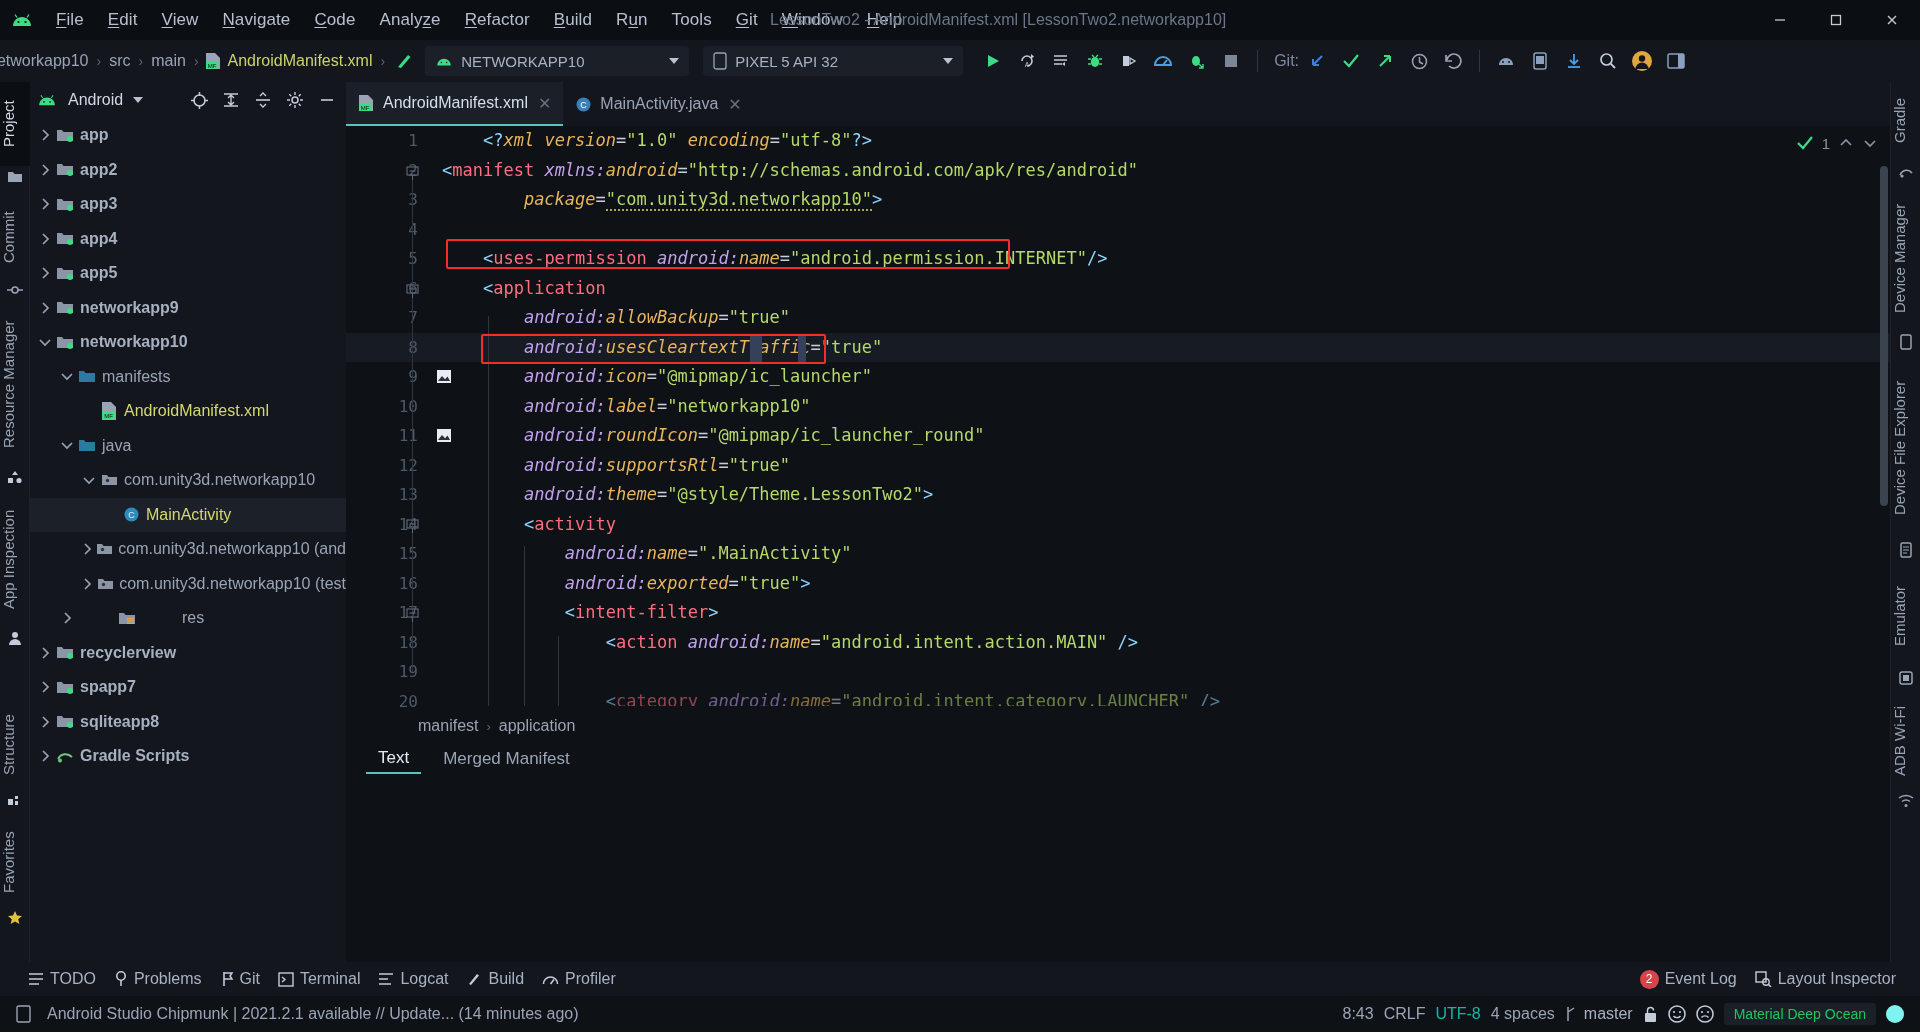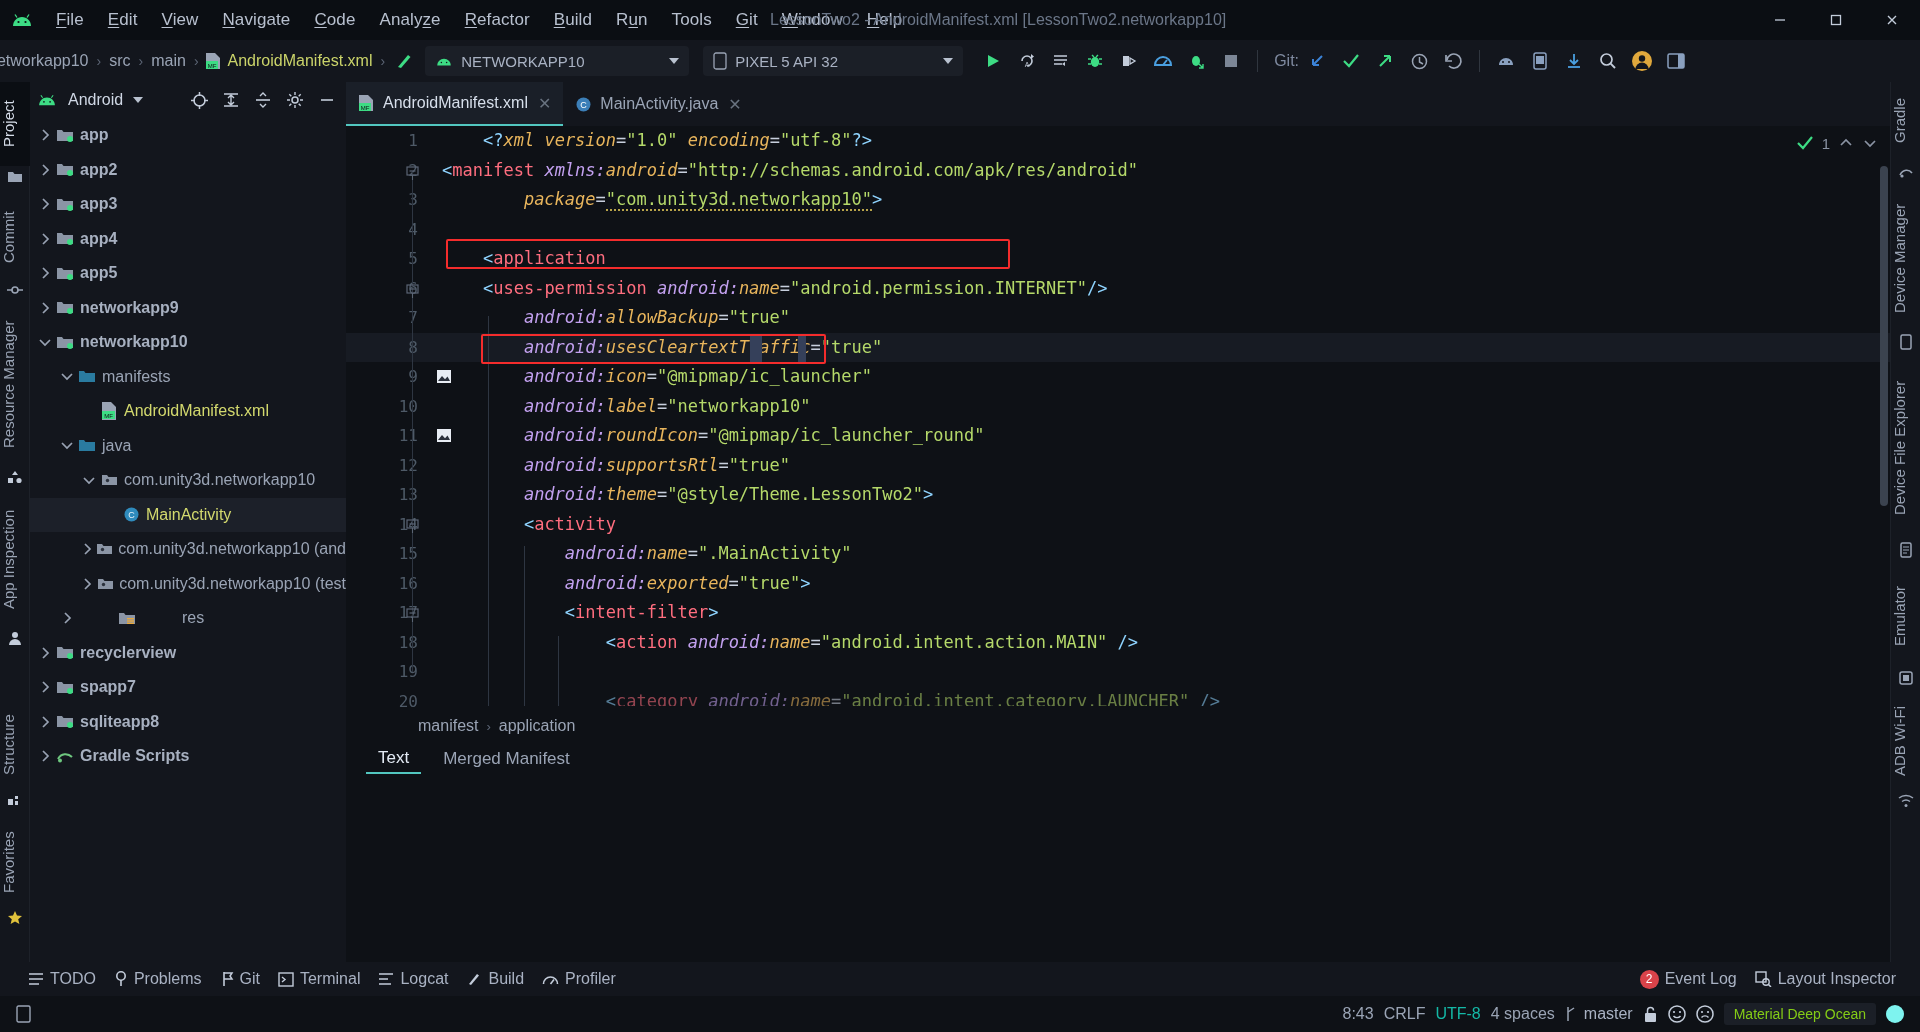--- a/index.html
+++ b/index.html
@@ -173,21 +173,21 @@
   .badge { background:#d9434a; color:#fff; border-radius:50%; width:19px;height:19px;
            display:flex;align-items:center;justify-content:center;font-size:12px; }
 
   
   .statusbar {
     position:absolute; left:0; top:996px; width:1920px; height:36px;
     background:#0e1116; display:flex; align-items:center; padding:0 16px; gap:16px;
     font-size:16px; color:#9aa4b5;
   }
   .st-right { margin-left:auto; display:flex; align-items:center; gap:10px; }
-  .theme-chip { background:#1b1f27; padding:3px 10px; border-radius:3px; font-size:14px; color:#84cc16; }
+  .theme-chip { background:#1b1f27; padding:3px 10px; border-radius:3px; font-size:14px; color:#22c55e; }
   .dot-cyan { width:18px;height:18px;border-radius:50%;background:#7ef3ef; }
 
   svg { display:block; }
 </style>
 </head>
 <body>
 <div id="app">
 
 <div class="titlebar">
   <div class="tb-logo">
@@ -884,22 +884,22 @@
         </div>
         <div class="gline">
           <span>20</span>
         </div>
       </div>
   <div class="codearea">
         <div class="cline">&nbsp;&nbsp;&nbsp;&nbsp;<span class="k-punct">&lt;?</span><span class="k-decl">xml</span>&nbsp;<span class="k-attrv">version</span><span class="k-plain">=</span><span class="k-str">"1.0"</span>&nbsp;<span class="k-attrv">encoding</span><span class="k-plain">=</span><span class="k-str">"utf-8"</span><span class="k-punct">?&gt;</span></div>
         <div class="cline"><span class="k-punct">&lt;</span><span class="k-tag">manifest</span>&nbsp;<span class="k-attr">xmlns:</span><span class="k-attrv">android</span><span class="k-plain">=</span><span class="k-str">"http://schemas.android.com/apk/res/android"</span></div>
         <div class="cline">&nbsp;&nbsp;&nbsp;&nbsp;&nbsp;&nbsp;&nbsp;&nbsp;<span class="k-attrv">package</span><span class="k-plain">=</span><span class="k-str squig">"com.unity3d.networkapp10"</span><span class="k-punct">&gt;</span></div>
         <div class="cline">&nbsp;</div>
+        <div class="cline">&nbsp;&nbsp;&nbsp;&nbsp;<span class="k-punct">&lt;</span><span class="k-tag">uses-permission</span>&nbsp;<span class="k-attr">android:</span><span class="k-attrv">name</span><span class="k-plain">=</span><span class="k-str">"android.permission.INTERNET"</span><span class="k-punct">/&gt;</span></div>
         <div class="cline">&nbsp;&nbsp;&nbsp;&nbsp;<span class="k-punct">&lt;</span><span class="k-tag">application</span></div>
-        <div class="cline">&nbsp;&nbsp;&nbsp;&nbsp;<span class="k-punct">&lt;</span><span class="k-tag">uses-permission</span>&nbsp;<span class="k-attr">android:</span><span class="k-attrv">name</span><span class="k-plain">=</span><span class="k-str">"android.permission.INTERNET"</span><span class="k-punct">/&gt;</span></div>
         <div class="cline">&nbsp;&nbsp;&nbsp;&nbsp;&nbsp;&nbsp;&nbsp;&nbsp;<span class="k-attr">android:</span><span class="k-attrv">allowBackup</span><span class="k-plain">=</span><span class="k-str">"true"</span></div>
         <div class="cline hl">&nbsp;&nbsp;&nbsp;&nbsp;&nbsp;&nbsp;&nbsp;&nbsp;<span class="k-attr">android:</span><span class="k-attrv">usesCleartextTraffic</span><span class="k-plain">=</span><span class="k-str">"true"</span></div>
         <div class="cline">&nbsp;&nbsp;&nbsp;&nbsp;&nbsp;&nbsp;&nbsp;&nbsp;<span class="k-attr">android:</span><span class="k-attrv">icon</span><span class="k-plain">=</span><span class="k-str">"@mipmap/ic_launcher"</span></div>
         <div class="cline">&nbsp;&nbsp;&nbsp;&nbsp;&nbsp;&nbsp;&nbsp;&nbsp;<span class="k-attr">android:</span><span class="k-attrv">label</span><span class="k-plain">=</span><span class="k-str">"networkapp10"</span></div>
         <div class="cline">&nbsp;&nbsp;&nbsp;&nbsp;&nbsp;&nbsp;&nbsp;&nbsp;<span class="k-attr">android:</span><span class="k-attrv">roundIcon</span><span class="k-plain">=</span><span class="k-str">"@mipmap/ic_launcher_round"</span></div>
         <div class="cline">&nbsp;&nbsp;&nbsp;&nbsp;&nbsp;&nbsp;&nbsp;&nbsp;<span class="k-attr">android:</span><span class="k-attrv">supportsRtl</span><span class="k-plain">=</span><span class="k-str">"true"</span></div>
         <div class="cline">&nbsp;&nbsp;&nbsp;&nbsp;&nbsp;&nbsp;&nbsp;&nbsp;<span class="k-attr">android:</span><span class="k-attrv">theme</span><span class="k-plain">=</span><span class="k-str">"@style/Theme.LessonTwo2"</span><span class="k-punct">&gt;</span></div>
         <div class="cline">&nbsp;&nbsp;&nbsp;&nbsp;&nbsp;&nbsp;&nbsp;&nbsp;<span class="k-punct">&lt;</span><span class="k-tag">activity</span></div>
         <div class="cline">&nbsp;&nbsp;&nbsp;&nbsp;&nbsp;&nbsp;&nbsp;&nbsp;&nbsp;&nbsp;&nbsp;&nbsp;<span class="k-attr">android:</span><span class="k-attrv">name</span><span class="k-plain">=</span><span class="k-str">".MainActivity"</span></div>
         <div class="cline">&nbsp;&nbsp;&nbsp;&nbsp;&nbsp;&nbsp;&nbsp;&nbsp;&nbsp;&nbsp;&nbsp;&nbsp;<span class="k-attr">android:</span><span class="k-attrv">exported</span><span class="k-plain">=</span><span class="k-str">"true"</span><span class="k-punct">&gt;</span></div>
@@ -1044,20 +1044,21 @@
     <span>Layout Inspector</span>
   </span>
 </div>
 
 <div class="statusbar">
   <span>
     <svg width="15" height="18" viewBox="0 0 15 18">
           <rect x="1" y="1" width="13" height="16" rx="1.5" fill="none" stroke="#9aa4b5" stroke-width="1.4"></rect>
         </svg>
   </span>
+  <span>Android Studio Chipmunk | 2021.2.1 available // Update... (14 minutes ago)</span>
   <span class="st-right">
     <span>8:43</span>
     <span>CRLF</span>
     <span style="color:#14b8a6">UTF-8</span>
     <span>4 spaces</span>
     <span class="tool-item">
       <svg width="13" height="16" viewBox="0 0 13 16">
             <path d="M3 1v14" stroke="#9aa4b5" stroke-width="1.5"></path>
             <path d="M3 6l6-4" stroke="#9aa4b5" stroke-width="1.5"></path>
           </svg>

